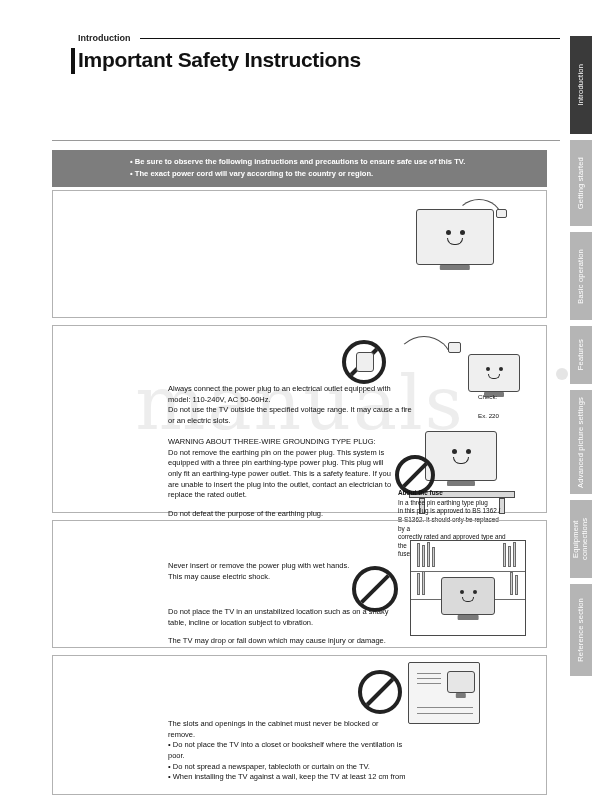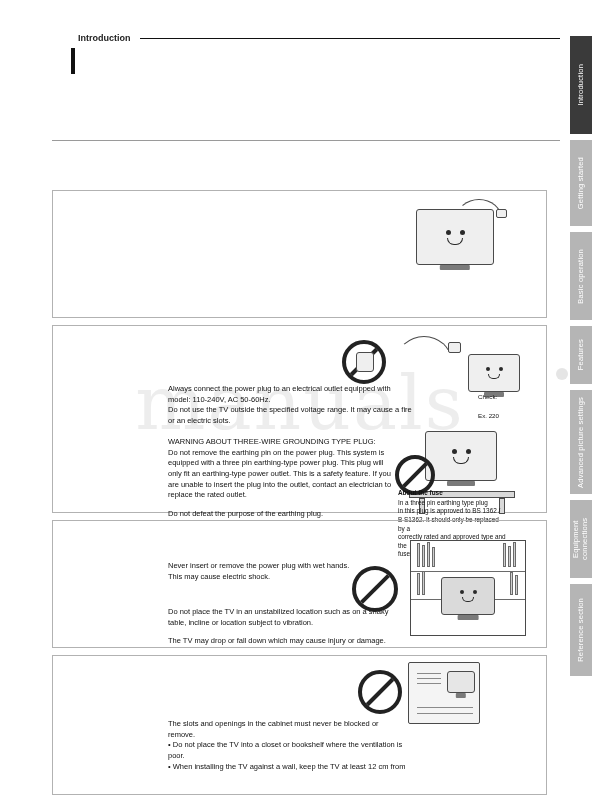--- a/index.html
+++ b/index.html
@@ -296,22 +296,27 @@
 <body>
 
 <div class="page">
 
   <div class="watermark">manuals</div>
   <div class="wm-dot"></div>
 
   <div class="kicker">Introduction</div>
   <div class="kicker-rule"></div>
   <div class="title-bar"></div>
+  <div class="title">Important Safety Instructions</div>
   <div class="header-rule"></div>
 
+  <div class="notice">
+    <div>• Be sure to observe the following instructions and precautions to ensure safe use of this TV.</div>
+    <div>• The exact power cord will vary according to the country or region.</div>
+  </div>
 
   <div class="box" id="box1"></div>
 
   <div class="illus" style="left:410px; top:205px; width:96px; height:70px;">
     <div class="tv" style="width:78px; height:56px; left:6px; top:4px; position:absolute;">
       <div class="face">
         <div class="eyes">
             <div class="eye"></div>
             <div class="eye"></div>
           </div>
@@ -428,20 +433,21 @@
     <div class="ban" style="left:-58px; top:26px; width:46px; height:46px;"></div>
   </div>
 
   <div class="box" id="box4"></div>
 
   <div class="btext" id="t-slots">
     <p class="tight">The slots and openings in the cabinet must never be blocked or</p>
     <p class="tight">remove.</p>
     <p class="tight">• Do not place the TV into a closet or bookshelf where the ventilation is</p>
     <p class="tight">   poor.</p>
+    <p class="tight">• Do not spread a newspaper, tablecloth or curtain on the TV.</p>
     <p class="tight">• When installing the TV against a wall, keep the TV at least 12 cm from</p>
   </div>
 
   <div class="illus" style="left:408px; top:662px; width:120px; height:80px;">
     <div class="cabinet" style="left:0; top:0; width:72px; height:62px;">
       <div class="vent" style="left:8px; top:10px; width:24px;"></div>
       <div class="vent" style="left:8px; top:15px; width:24px;"></div>
       <div class="vent" style="left:8px; top:20px; width:24px;"></div>
       <div class="tv" style="position:absolute; left:38px; top:8px; width:28px; height:22px; background:#e6e6e6;"></div>
       <div class="vent" style="left:8px; top:44px; width:56px;"></div>

